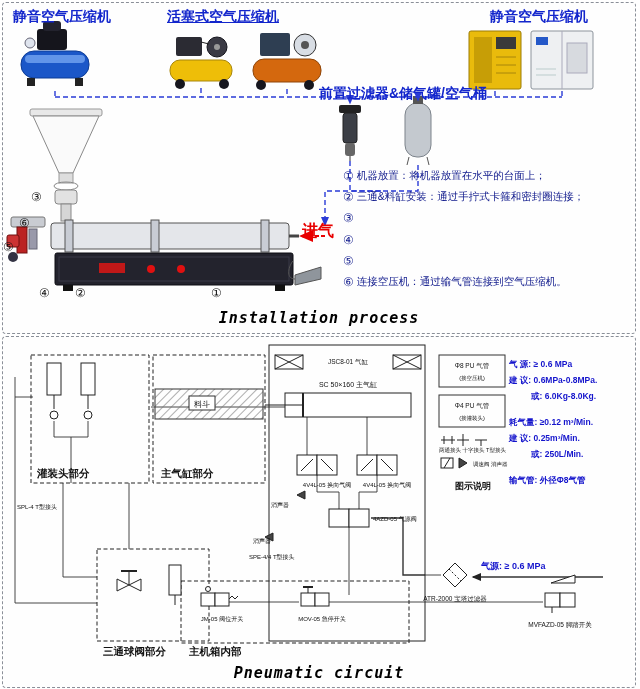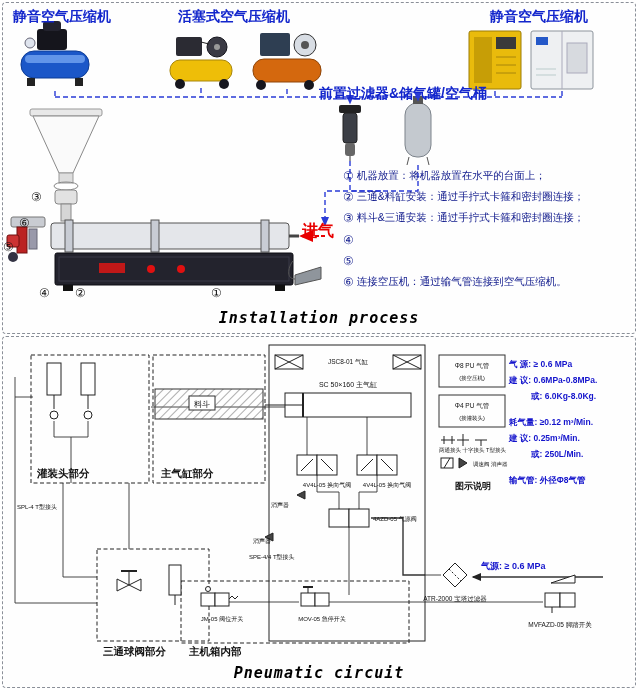--- a/index.html
+++ b/index.html
@@ -24,21 +24,21 @@
   text { font-family:"Liberation Sans", sans-serif; fill:#111; }
   .t-bold { font-weight:bold; }
   .t-blue { fill:#1414cc; font-weight:bold; }
 </style>
 </head>
 <body>
 
 <div class="panel panel-top">
 
   <div class="lbl-blue" style="left:10px; top:5px;">静音空气压缩机</div>
-  <div class="lbl-blue" style="left:175px; top:5px;">活塞式空气压缩机</div>
+  <div class="lbl-blue" style="left:164px; top:5px;text-decoration:underline;">活塞式空气压缩机</div>
   <div class="lbl-blue" style="left:487px; top:5px;">静音空气压缩机</div>
   <div class="lbl-blue" style="left:316px; top:82px;">前置过滤器&amp;储气罐/空气桶</div>
   <div class="air-in">进气</div>
 
   <svg width="632" height="330" viewBox="0 0 632 330">
     <defs>
       <marker id="arB" markerWidth="8" markerHeight="8" refX="6" refY="3" orient="auto">
         <path d="M0,0 L7,3 L0,6 Z" fill="#2a3bd6"></path>
       </marker>
       <marker id="arR" markerWidth="8" markerHeight="8" refX="6" refY="3" orient="auto">
@@ -161,21 +161,20 @@
     <div class="step">
         <span class="n">①</span>
         <span>机器放置：将机器放置在水平的台面上；</span>
       </div>
     <div class="step">
         <span class="n">②</span>
         <span>三通&amp;料缸安装：通过手拧式卡箍和密封圈连接；</span>
       </div>
     <div class="step">
         <span class="n">③</span>
-        <span>料斗&amp;三通安装：通过手拧式卡箍和密封圈连接；</span>
       </div>
     <div class="step">
         <span class="n">④</span>
       </div>
     <div class="step">
         <span class="n">⑤</span>
       </div>
     <div class="step">
         <span class="n">⑥</span>
         <span>连接空压机：通过输气管连接到空气压缩机。</span>

